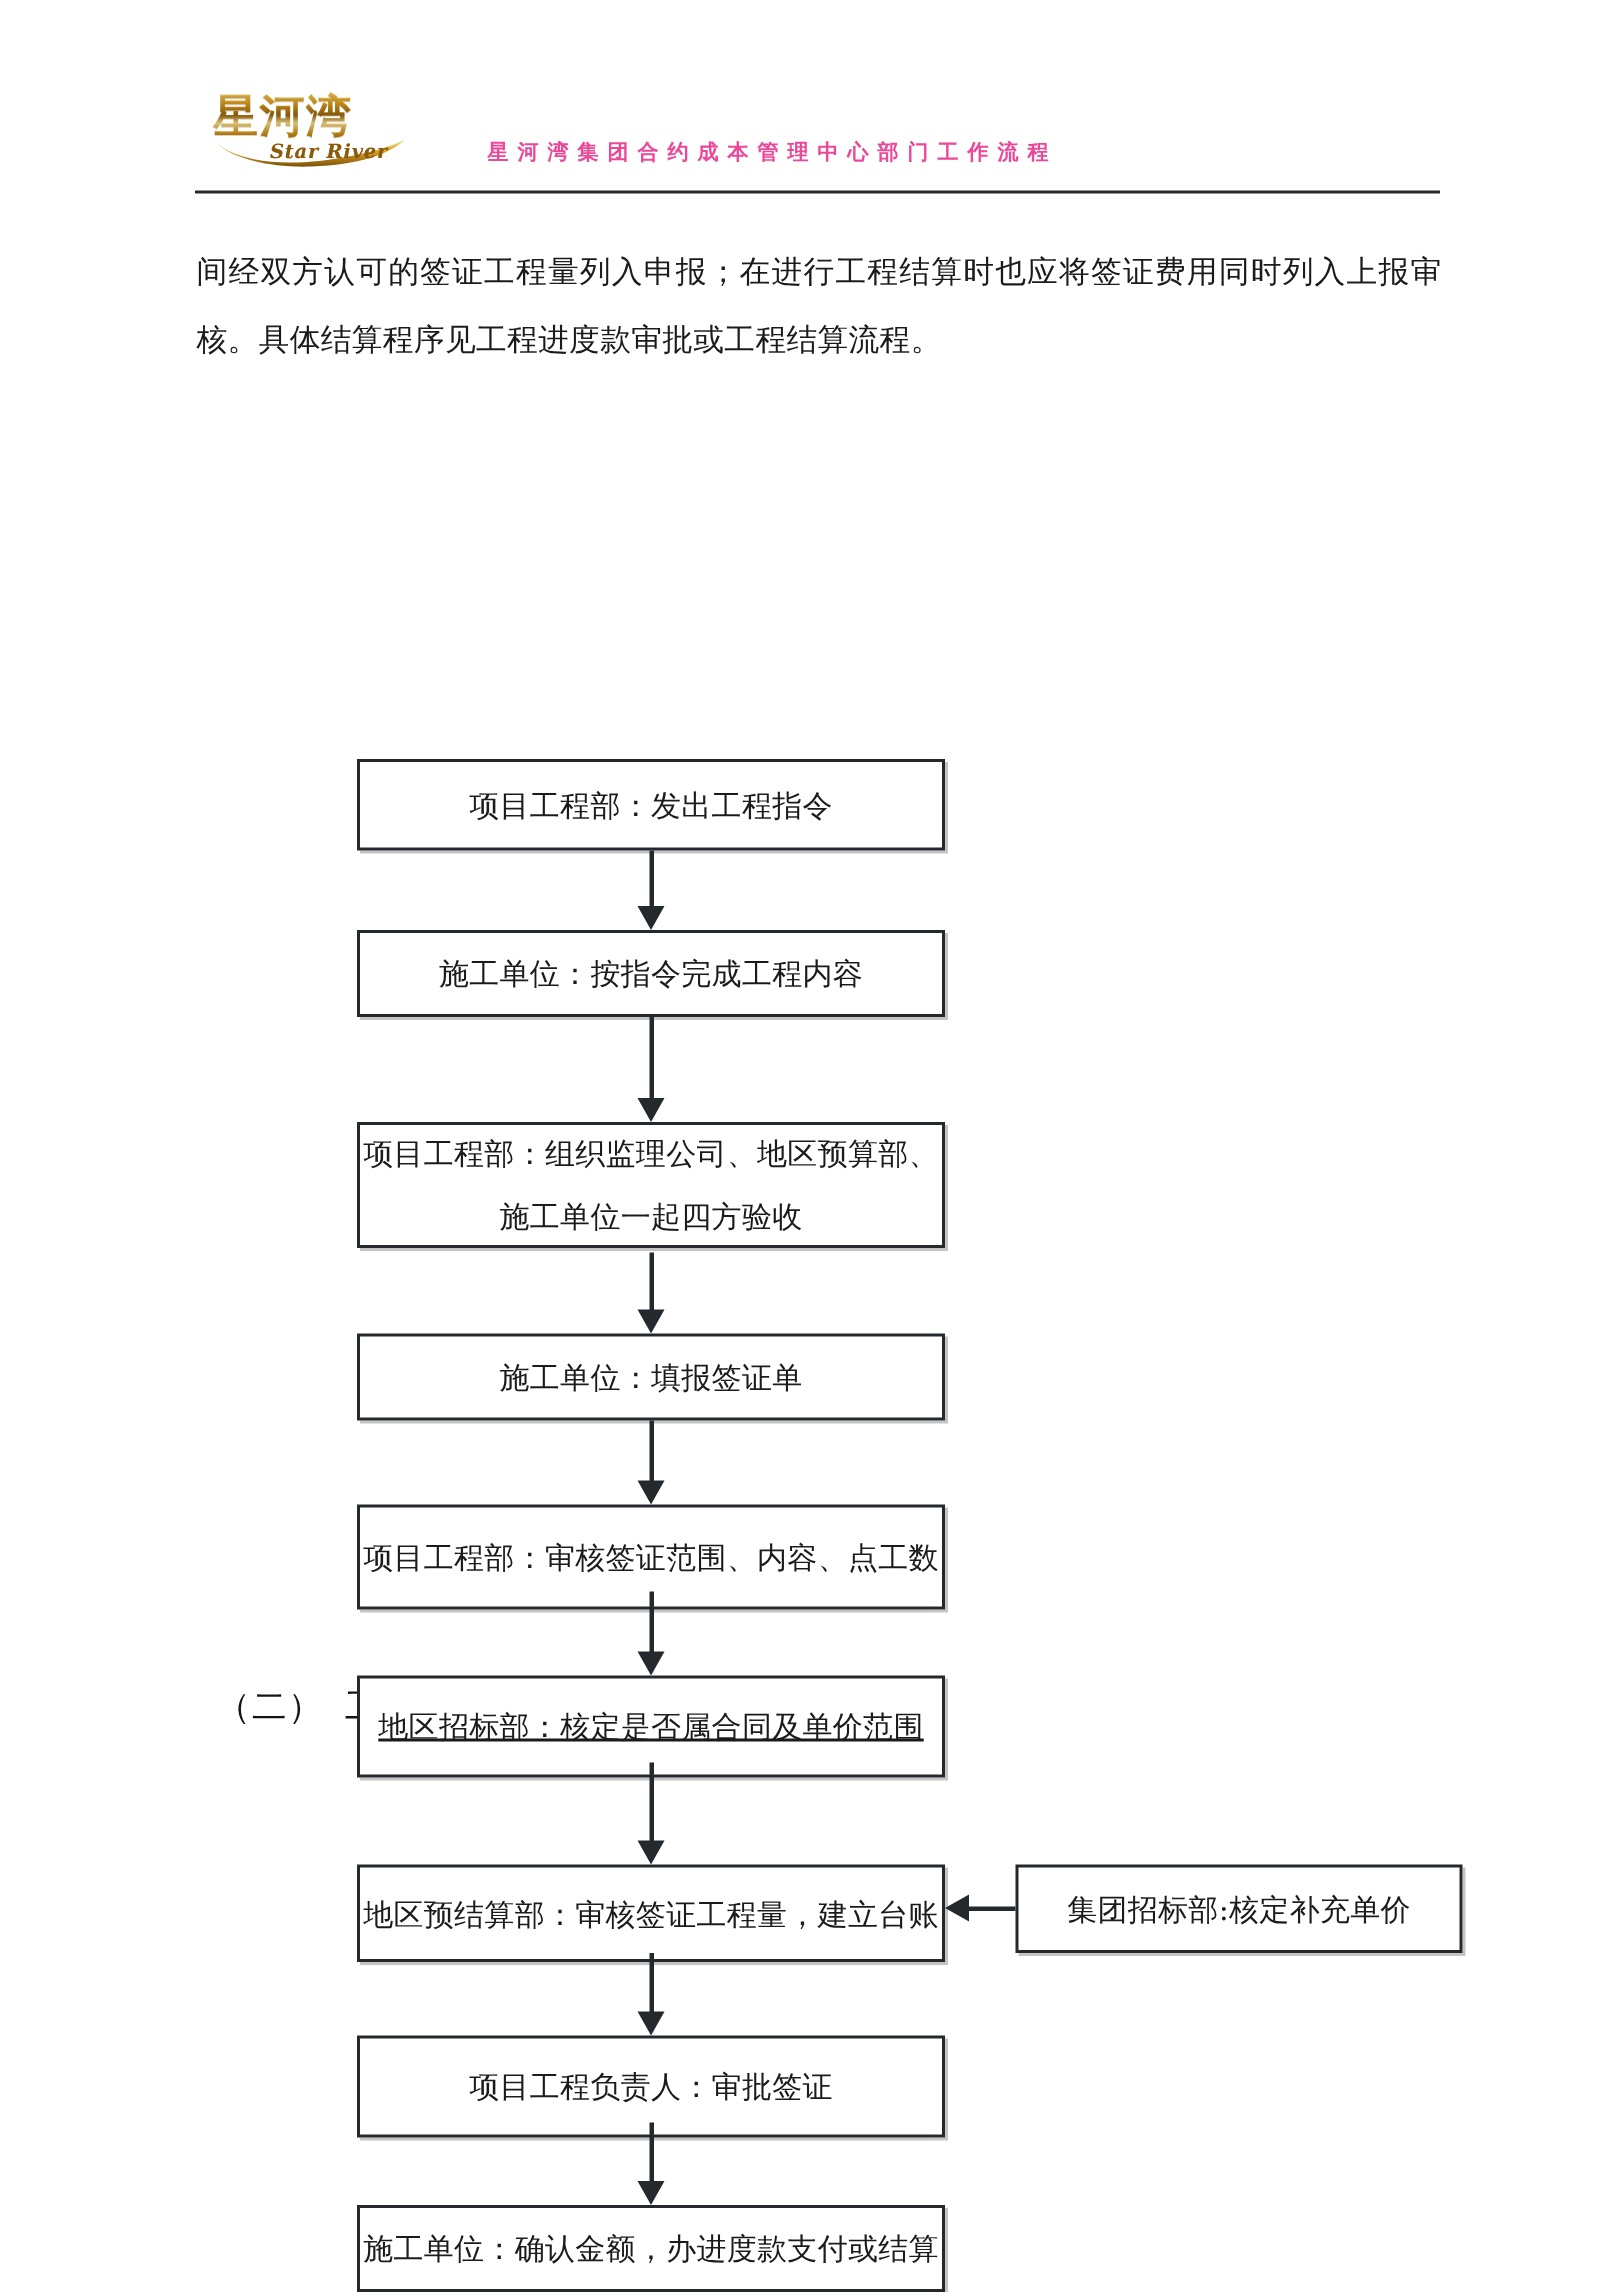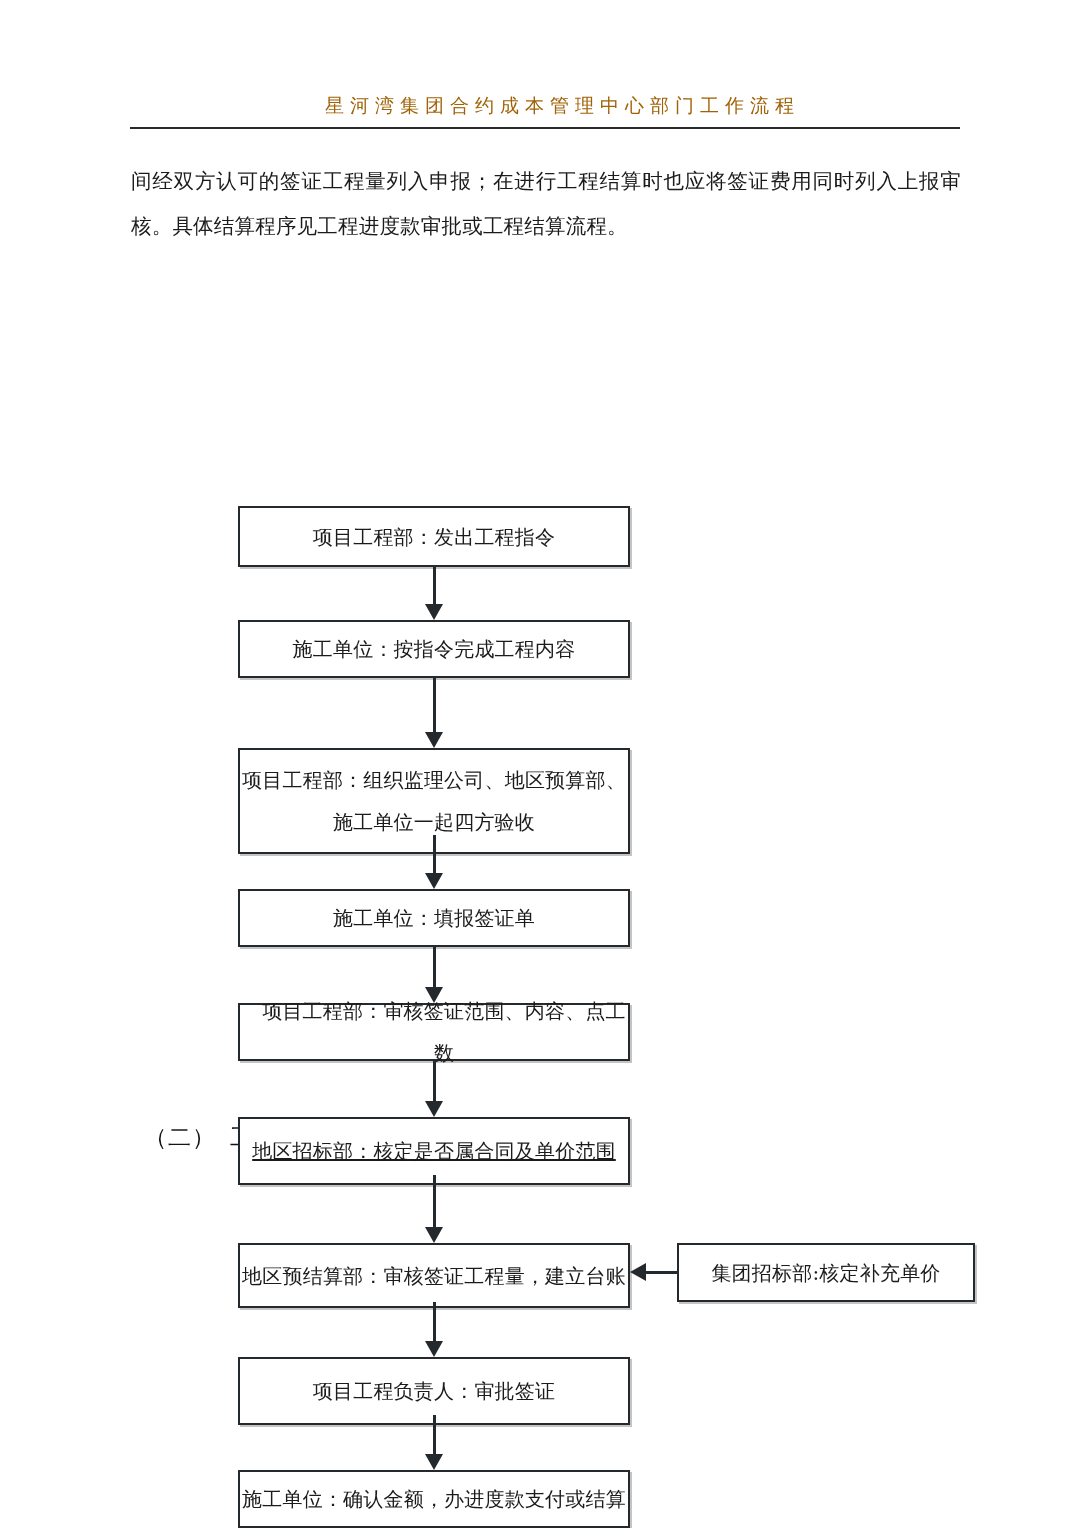--- a/index.html
+++ b/index.html
@@ -66,24 +66,25 @@
     position: absolute;
     left: 0px;
     top: 30px;
     width: 130px;
     height: 22px;
   }
   #header-title {
     position: absolute;
     left: 195px;
     top: 38px;
-    font-size: 19px;
+    font-size: 14px;
     letter-spacing: 6px;
-    color: #a16207;
+    color: #ec4899;
     white-space: nowrap;
+    font-weight: bold;
   }
   #header-rule {
     position: absolute;
     left: 130px;
     top: 127px;
     width: 830px;
     height: 0;
     border-top: 2px solid #2a2a2a;
   }
 
@@ -187,20 +188,34 @@
     border-top: 9px solid transparent;
     border-bottom: 9px solid transparent;
     border-right: 16px solid #24292e;
   }
 </style>
 </head>
 <body>
 
 <div id="page-header">
 
+  <div id="brand-logo">
+    <div id="brand-logo-mark">星河湾</div>
+    <svg id="brand-logo-swoosh" viewBox="0 0 130 22" xmlns="http://www.w3.org/2000/svg">
+      <defs>
+        <linearGradient id="goldgrad" x1="0" y1="0" x2="0" y2="1">
+          <stop offset="0%" stop-color="#f6e49b"></stop>
+          <stop offset="45%" stop-color="#d8a021"></stop>
+          <stop offset="100%" stop-color="#7d5209"></stop>
+        </linearGradient>
+      </defs>
+      <path d="M2,4 C18,18 52,21 92,13 C108,10 120,6 128,2 C118,12 96,19 66,20 C36,21 12,14 2,4 Z" fill="url(#goldgrad)"></path>
+    </svg>
+    <div id="brand-logo-script">Star River</div>
+  </div>
 
   <div id="header-title">星河湾集团合约成本管理中心部门工作流程</div>
 </div>
 <div id="header-rule"></div>
 
 <p id="intro-paragraph">间经双方认可的签证工程量列入申报；在进行工程结算时也应将签证费用同时列入上报审核。具体结算程序见工程进度款审批或工程结算流程。</p>
 
 <div id="section-marker">
   <span>（二）</span><span id="section-marker-label">工</span>
 </div>
@@ -218,40 +233,40 @@
 
   <div class="flow-node" style="left:238px; top:620px; width:392px; height:58px;">
     <span class="node-text">施工单位：按指令完成工程内容</span>
   </div>
 
   <div class="flow-arrow" style="left:425px; top:678px; width:18px; height:70px;">
     <div class="shaft-v" style="height:55px;"></div>
     <div class="head-down"></div>
   </div>
 
-  <div class="flow-node" style="left:238px; top:748px; width:392px; height:106px;">
+  <div class="flow-node" style="left:238px; top:748px; width:392px; height:84px;">
     <span class="node-text">项目工程部：组织监理公司、地区预算部、
 施工单位一起四方验收</span>
   </div>
 
   <div class="flow-arrow" style="left:425px; top:835px; width:18px; height:54px;">
     <div class="shaft-v" style="height:39px;"></div>
     <div class="head-down"></div>
   </div>
 
   <div class="flow-node" style="left:238px; top:889px; width:392px; height:58px;">
     <span class="node-text">施工单位：填报签证单</span>
   </div>
 
   <div class="flow-arrow" style="left:425px; top:947px; width:18px; height:56px;">
     <div class="shaft-v" style="height:41px;"></div>
     <div class="head-down"></div>
   </div>
 
-  <div class="flow-node" style="left:238px; top:1003px; width:392px; height:58px;padding-left:20px;">
+  <div class="flow-node" style="left:238px; top:1003px; width:392px; height:70px;">
     <span class="node-text">项目工程部：审核签证范围、内容、点工数</span>
   </div>
 
   <div class="flow-arrow" style="left:425px; top:1061px; width:18px; height:56px;">
     <div class="shaft-v" style="height:41px;"></div>
     <div class="head-down"></div>
   </div>
 
   <div class="flow-node" style="left:238px; top:1117px; width:392px; height:68px;text-decoration:underline;">
     <span class="node-text">地区招标部：核定是否属合同及单价范围</span>

